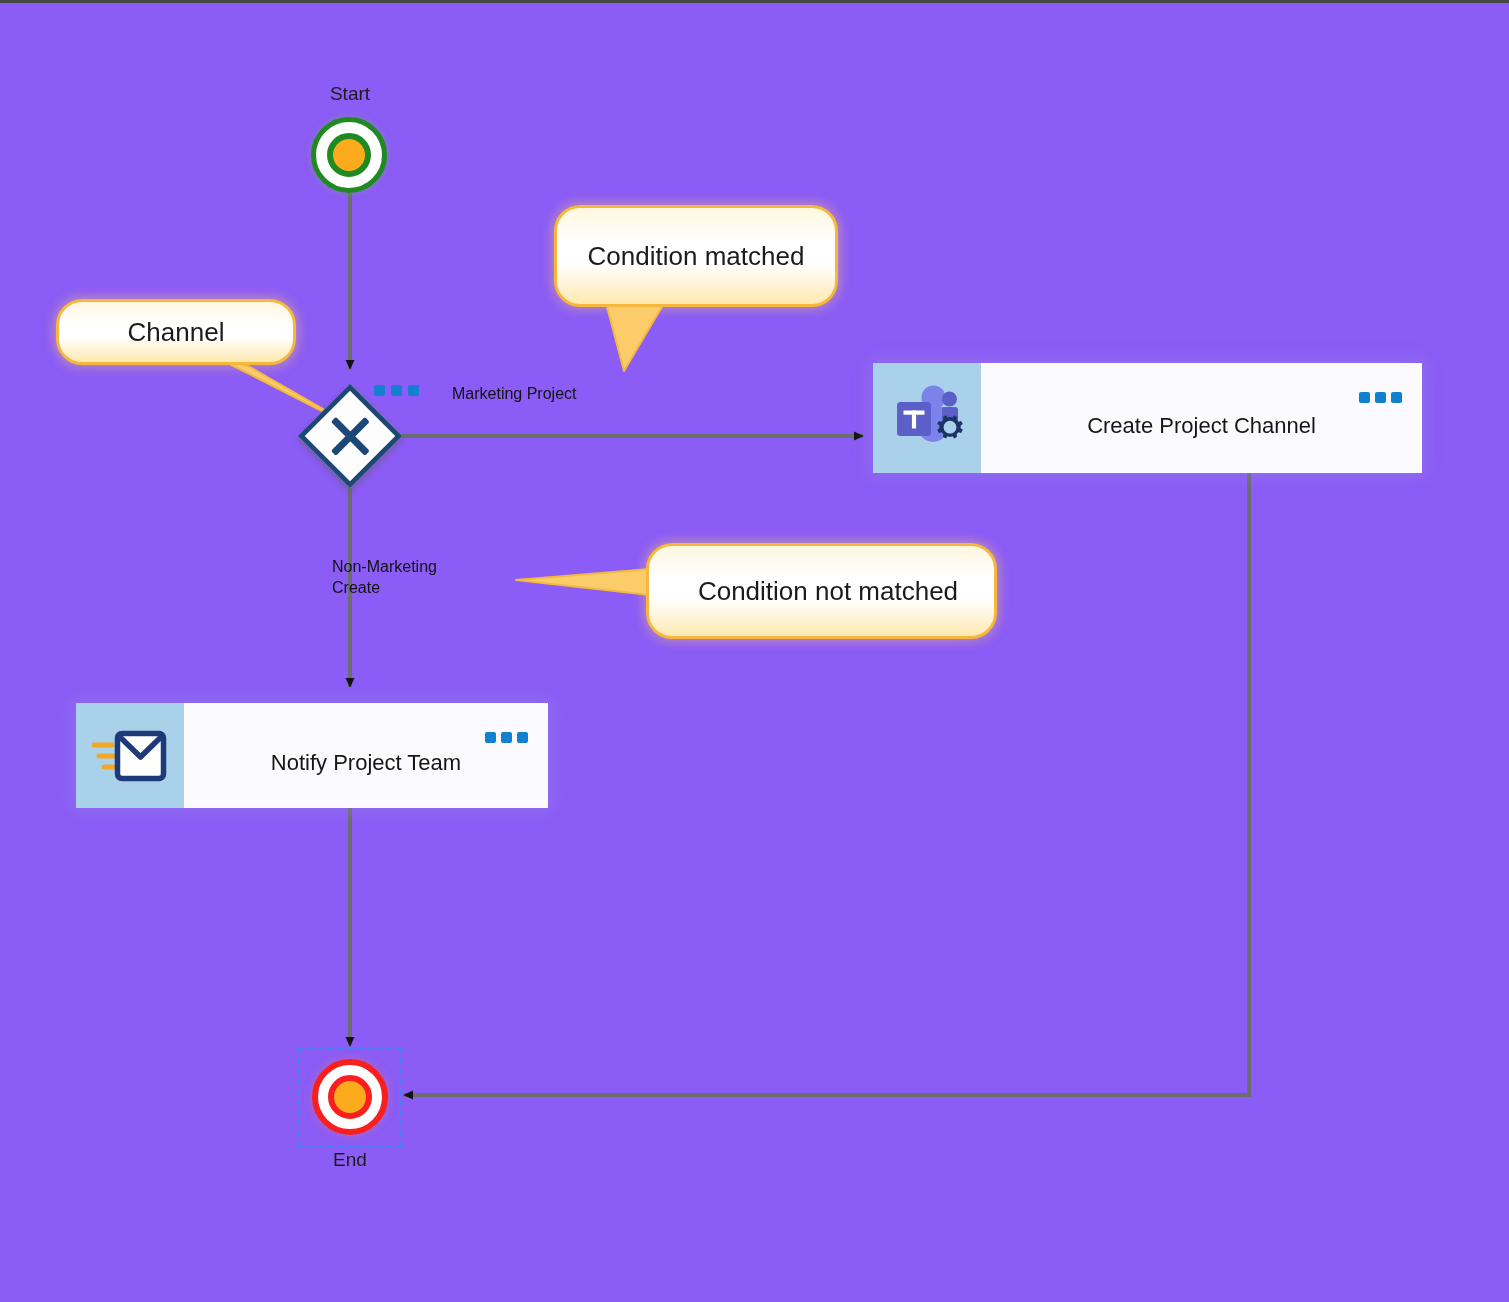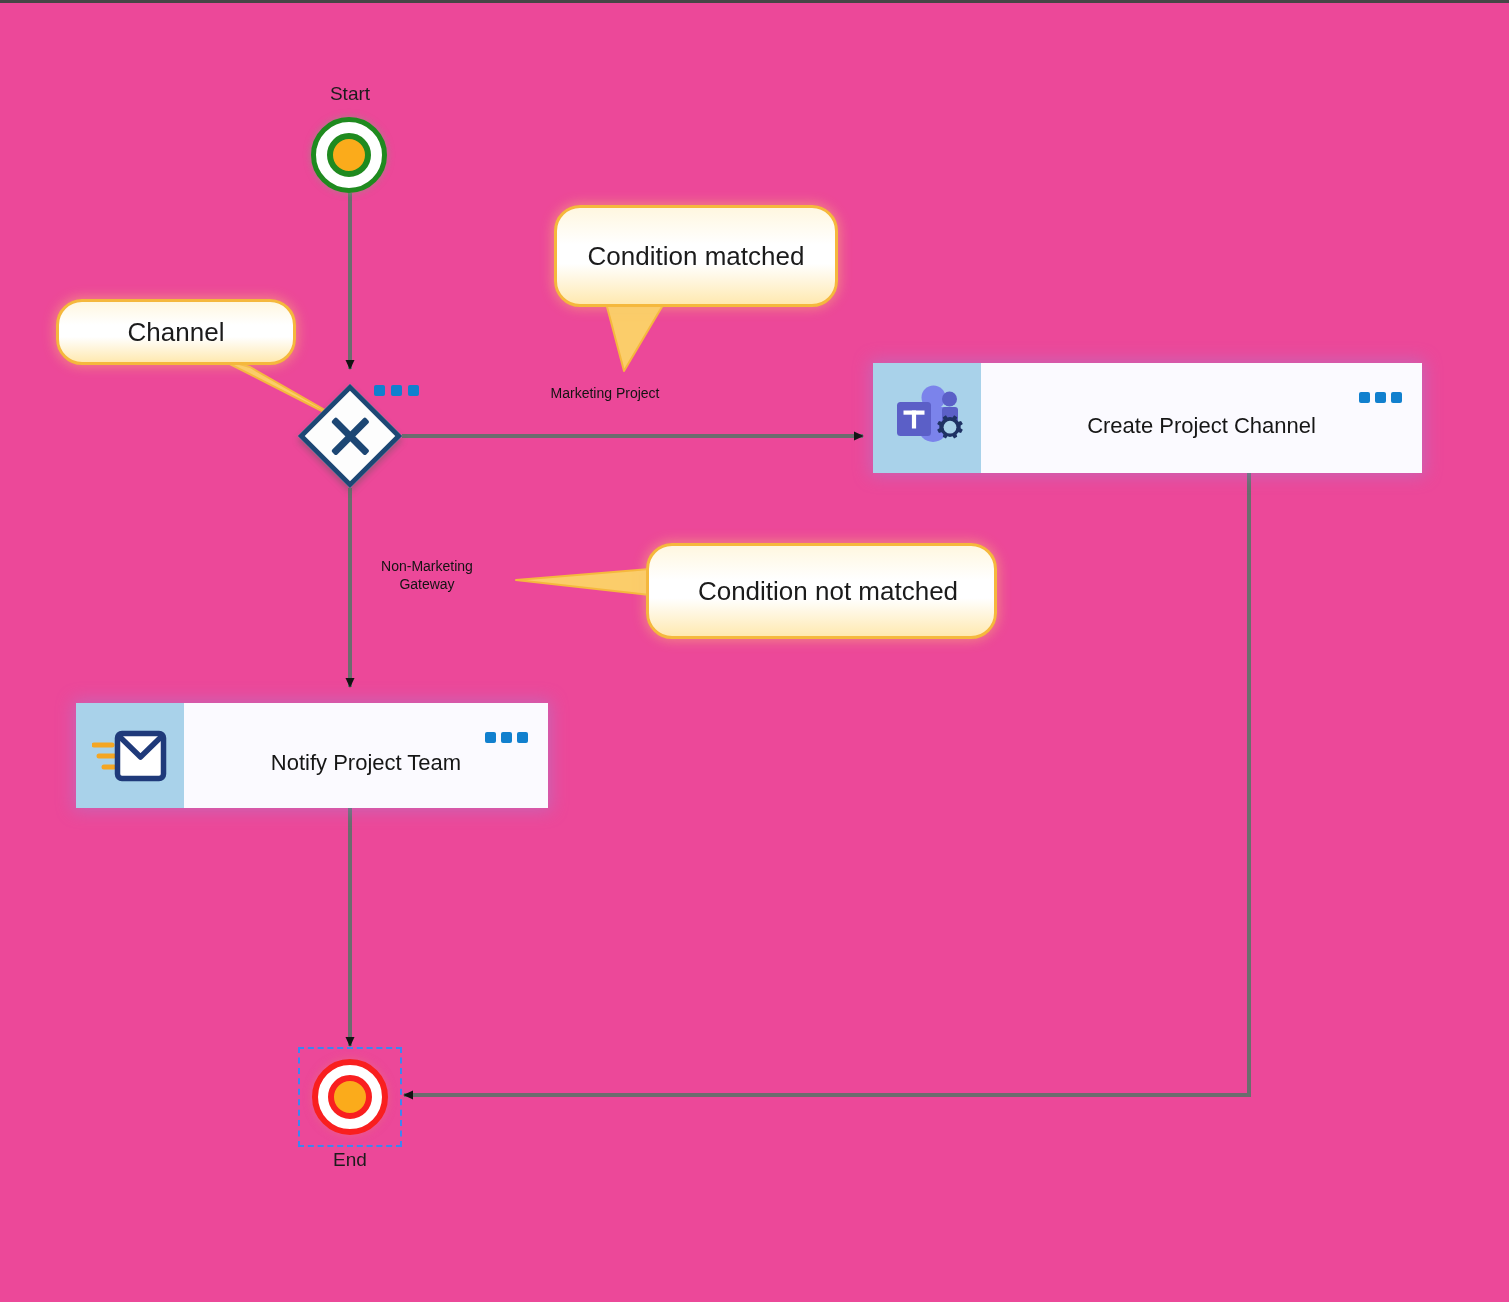--- a/index.html
+++ b/index.html
@@ -7,21 +7,21 @@
     padding: 0;
     background: #ffffff;
   }
   body {
     font-family: "Liberation Sans", sans-serif;
   }
   #canvas {
     position: relative;
     width: 1509px;
     height: 1302px;
-    background: #ec4899;
+    background: #8b5cf6;
     border-top: 3px solid #464646;
     box-sizing: border-box;
     overflow: hidden;
   }
   #edges {
     position: absolute;
     left: 0; top: 0;
     width: 1509px;
     height: 1302px;
     pointer-events: none;
@@ -177,23 +177,23 @@
     font-size: 26px;
     color: #1b1b1b;
     text-align: left;
     line-height: 1.18;
     padding: 0 14px;
   }
 
   
   .edge-label {
     position: absolute;
-    font-size: 14px;
+    font-size: 16px;
     color: #131313;
-    text-align: center;
+    text-align: left;
     line-height: 1.3;
     white-space: pre-line;
   }
 </style>
 </head>
 <body>
 
 <div id="canvas">
 
   <svg id="edges" viewBox="0 0 1509 1302" width="1509" height="1302">
@@ -245,21 +245,21 @@
   </div>
 
   <div class="callout" style="left:646px; top:540px; width:351px; height:96px;padding-left:13px;">
     <div class="callout-text">Condition not
 matched</div>
   </div>
 
   <div class="edge-label" style="left:452px; top:381px; width:306px;">Marketing Project</div>
 
   <div class="edge-label" style="left:332px; top:554px; width:190px;">Non-Marketing
-Gateway</div>
+Create</div>
 
   <div class="task-card" style="left:873px; top:360px; width:549px; height:110px;">
     <div class="task-icon-panel">
       <svg width="74" height="74" viewBox="0 0 74 74">
 
         <circle cx="43.5" cy="16.5" r="12" fill="#7b83eb"></circle>
         <circle cx="59.5" cy="18" r="7.5" fill="#5b5fc7"></circle>
         <path d="M31,26 h24 a3,3 0 0 1 3,3 v17 a15,15 0 0 1 -30,0 v-17 a3,3 0 0 1 3,-3 z" fill="#7b83eb"></path>
         <rect x="52" y="26" width="16" height="27" rx="3" fill="#5b5fc7"></rect>
 

